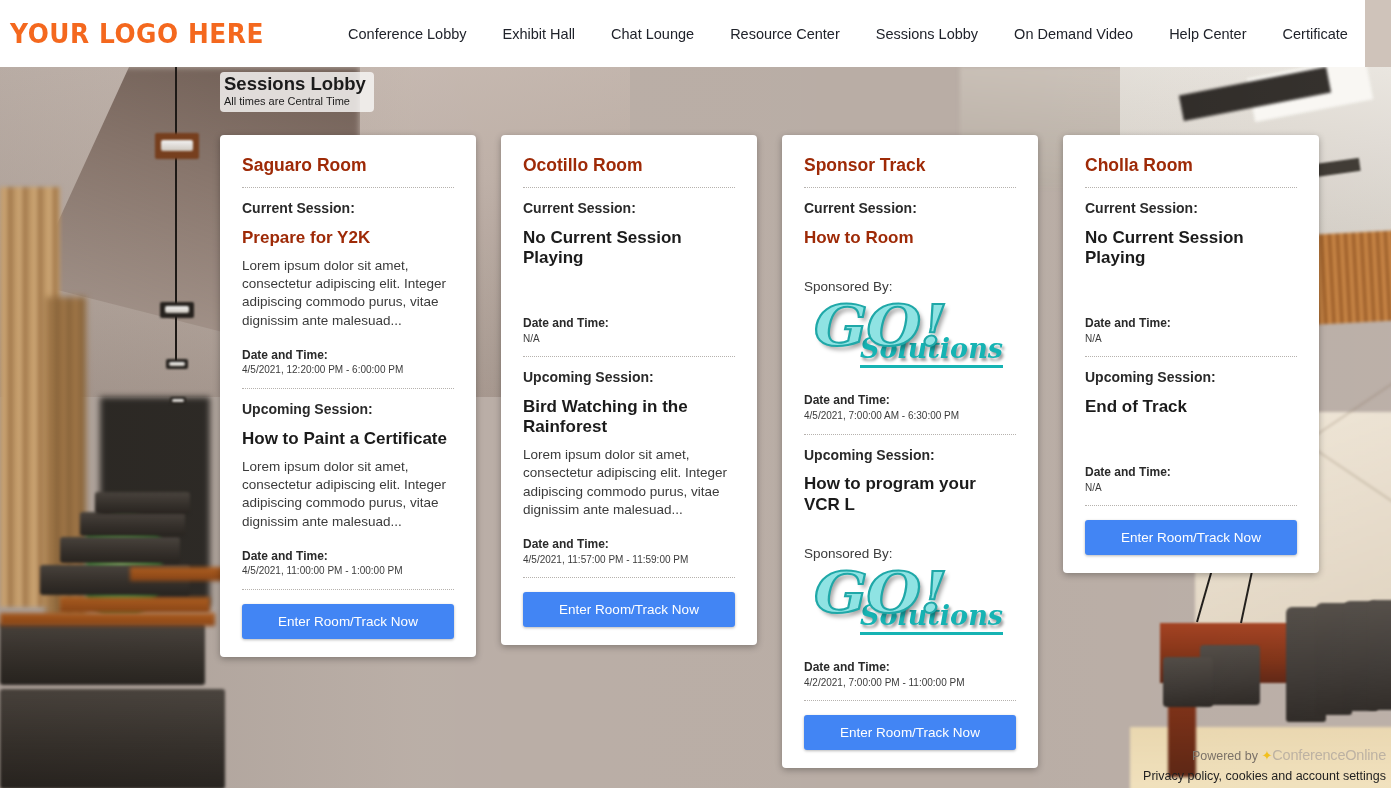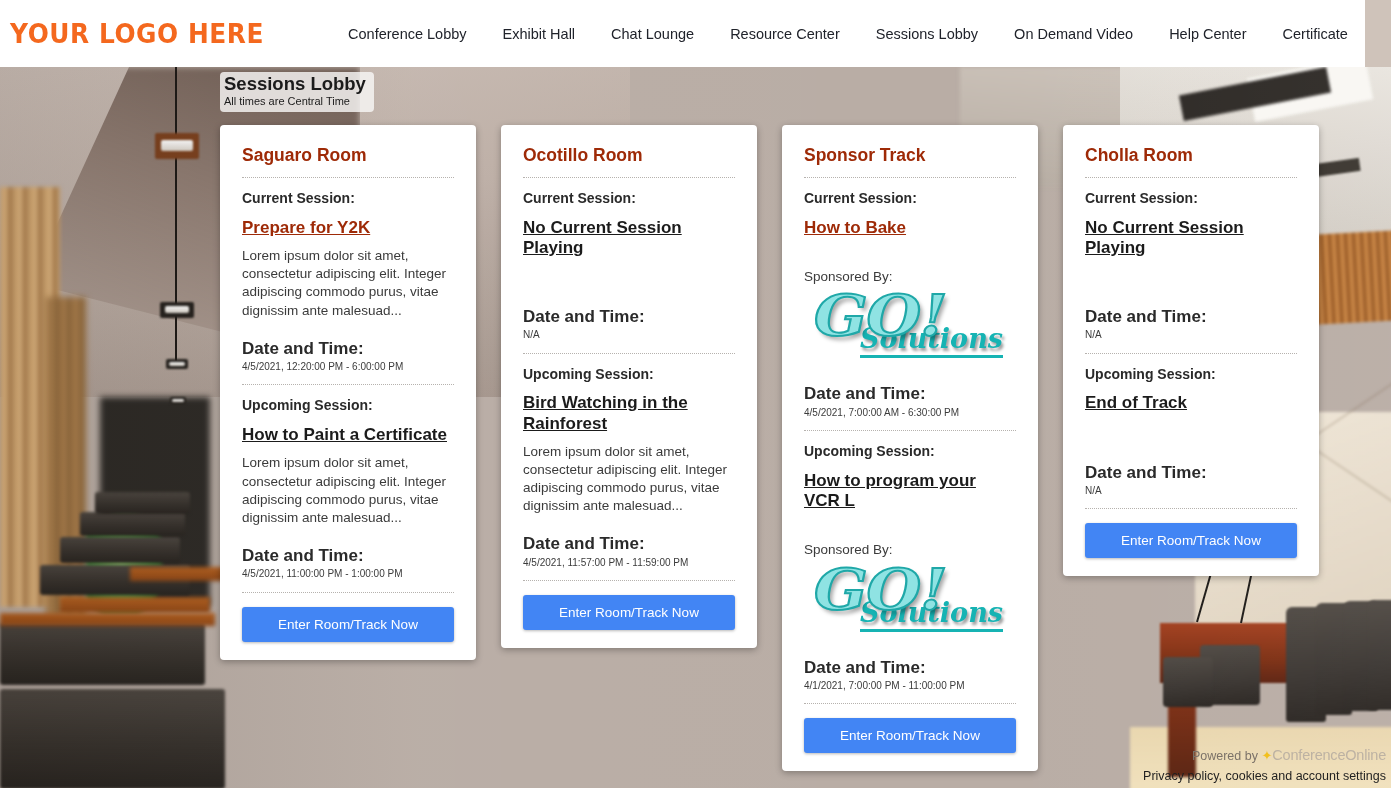--- a/index.html
+++ b/index.html
@@ -206,21 +206,21 @@
   }
   #page-subtitle {
     font-size: 11px;
     color: #1b1b1b;
     line-height: 1.2;
   }
 
   
   #cards {
     position: absolute;
-    left: 220px; top: 125px;
+    left: 220px; top: 135px;
     width: 1171px;
     height: 640px;
     display: flex;
     gap: 25px;
     z-index: 5;
   }
   .card {
     width: 256px;
     flex: 0 0 256px;
     background: #ffffff;
@@ -245,31 +245,30 @@
     font-weight: bold;
     color: #2a2a2a;
     line-height: 1.35;
   }
   .session-name {
     font-size: 17px;
     font-weight: bold;
     line-height: 1.18;
     margin-top: 10px;
     color: #1b1b1b;
-    text-decoration: underline;
   }
   .session-name.red { color: #9e2a07; }
   .desc {
     font-size: 13.5px;
     color: #3b3b3b;
     line-height: 1.35;
     margin-top: 9px;
   }
   .dt-label {
-    font-size: 17px;
+    font-size: 12px;
     font-weight: bold;
     color: #2a2a2a;
     margin-top: 18px;
     line-height: 1.3;
   }
   .dt-value {
     font-size: 10px;
     color: #3b3b3b;
     line-height: 1.35;
   }
@@ -467,42 +466,42 @@
         <div class="desc">Lorem ipsum dolor sit amet, consectetur adipiscing elit. Integer adipiscing commodo purus, vitae dignissim ante malesuad...</div>
         <div class="dt-label">Date and Time:</div>
         <div class="dt-value">4/5/2021, 11:57:00 PM - 11:59:00 PM</div>
         <div class="hr"></div>
         <button class="enter-btn">Enter Room/Track Now</button>
       </div>
       <div class="card">
         <div class="card-title">Sponsor Track</div>
         <div class="hr"></div>
         <div class="label">Current Session:</div>
-        <div class="session-name red">How to Bake</div>
+        <div class="session-name red">How to Room</div>
         <div>
           <div class="sponsor-label">Sponsored By:</div>
           <div class="sponsor-logo">
             <span class="go-word">GO!</span>
             <span class="sol-word">Solutions</span>
           </div>
         </div>
         <div class="dt-label">Date and Time:</div>
         <div class="dt-value">4/5/2021, 7:00:00 AM - 6:30:00 PM</div>
         <div class="hr"></div>
         <div class="label">Upcoming Session:</div>
         <div class="session-name">How to program your VCR L</div>
         <div>
           <div class="sponsor-label">Sponsored By:</div>
           <div class="sponsor-logo">
             <span class="go-word">GO!</span>
             <span class="sol-word">Solutions</span>
           </div>
         </div>
         <div class="dt-label">Date and Time:</div>
-        <div class="dt-value">4/1/2021, 7:00:00 PM - 11:00:00 PM</div>
+        <div class="dt-value">4/2/2021, 7:00:00 PM - 11:00:00 PM</div>
         <div class="hr"></div>
         <button class="enter-btn">Enter Room/Track Now</button>
       </div>
       <div class="card">
         <div class="card-title">Cholla Room</div>
         <div class="hr"></div>
         <div class="label">Current Session:</div>
         <div class="session-name">No Current Session Playing</div>
         <div class="spacer-gap"></div>
         <div class="dt-label">Date and Time:</div>

